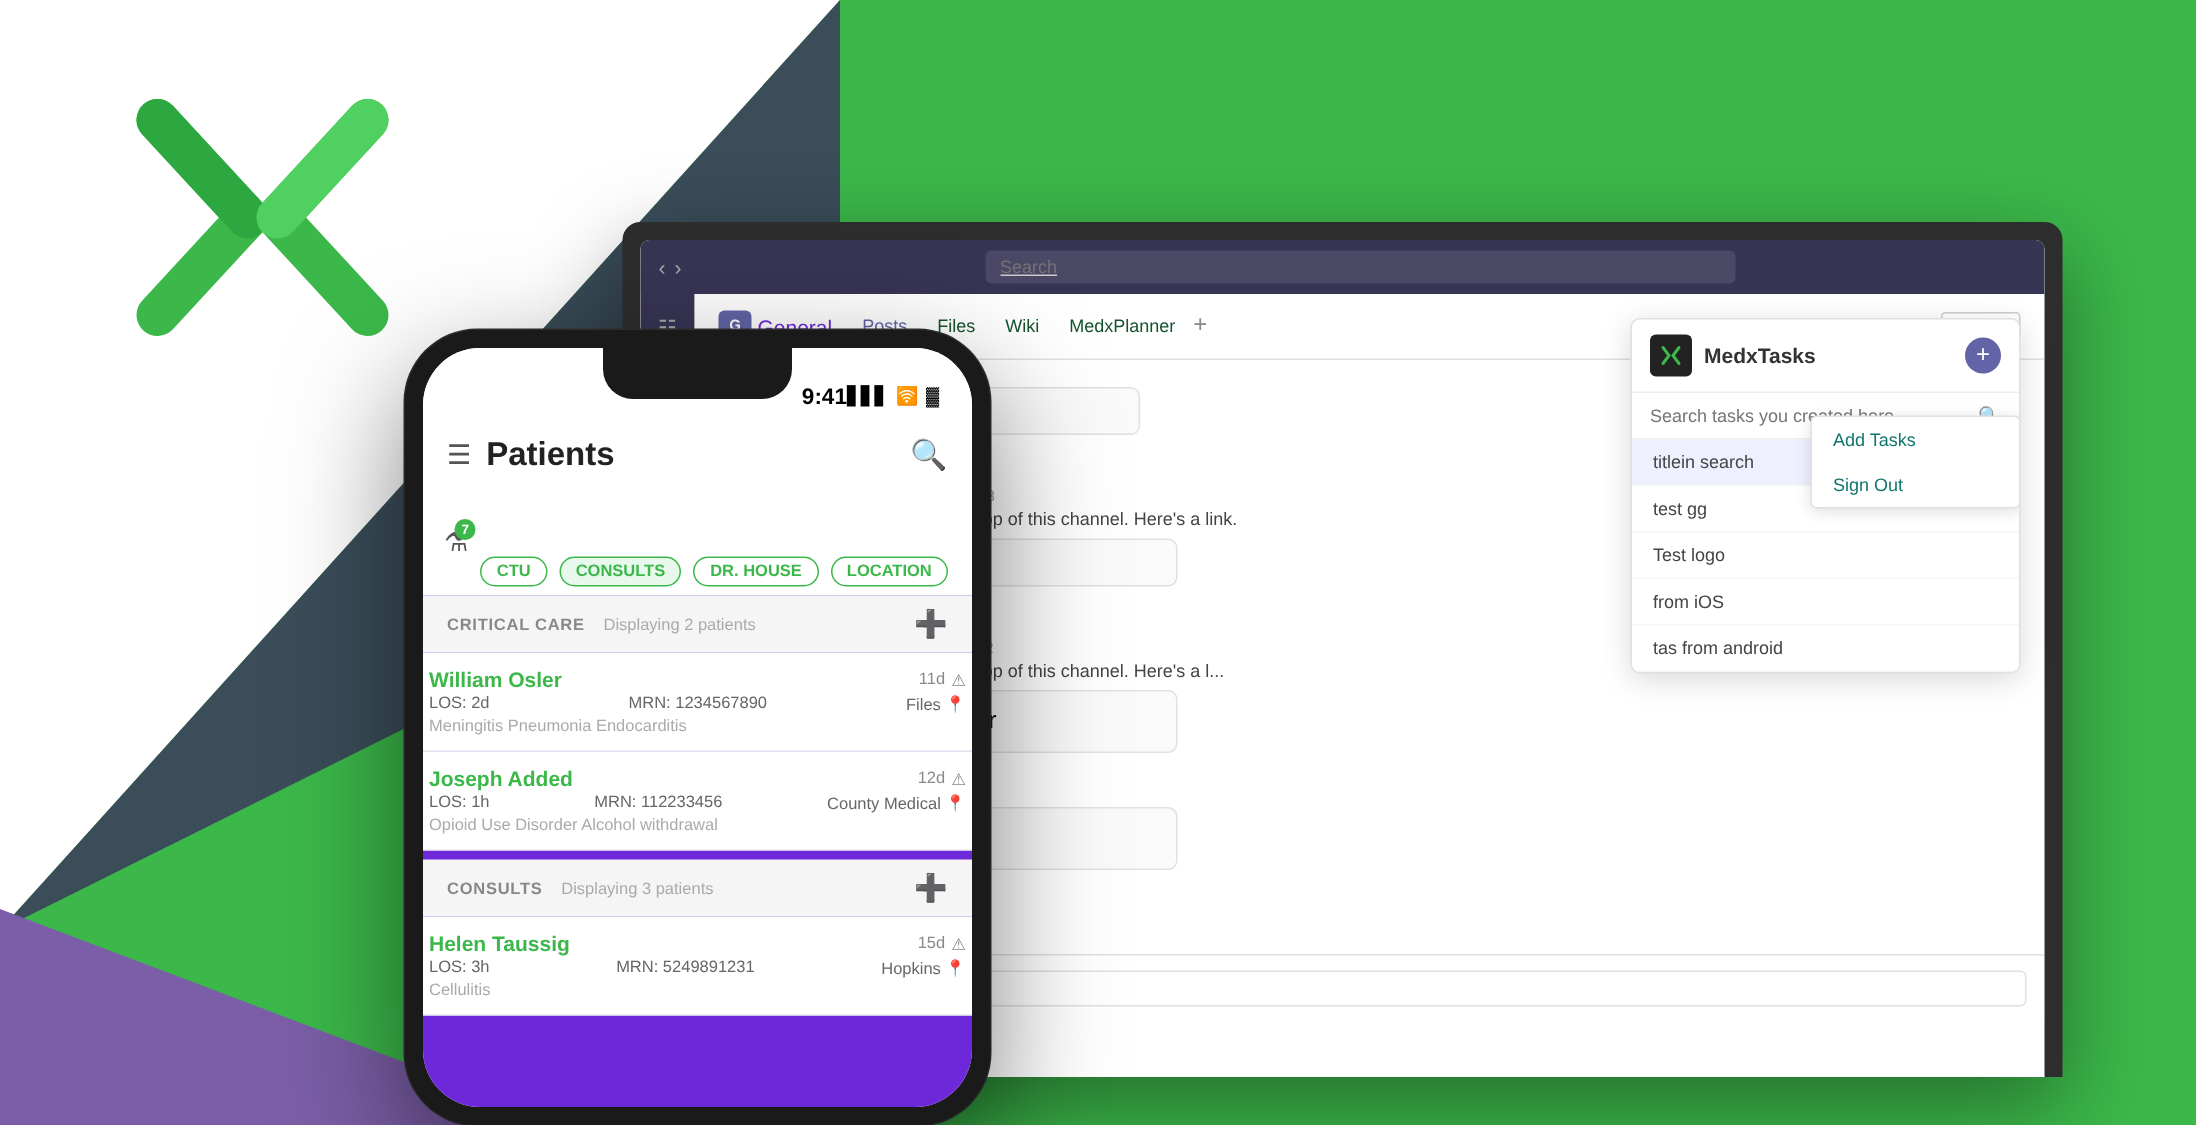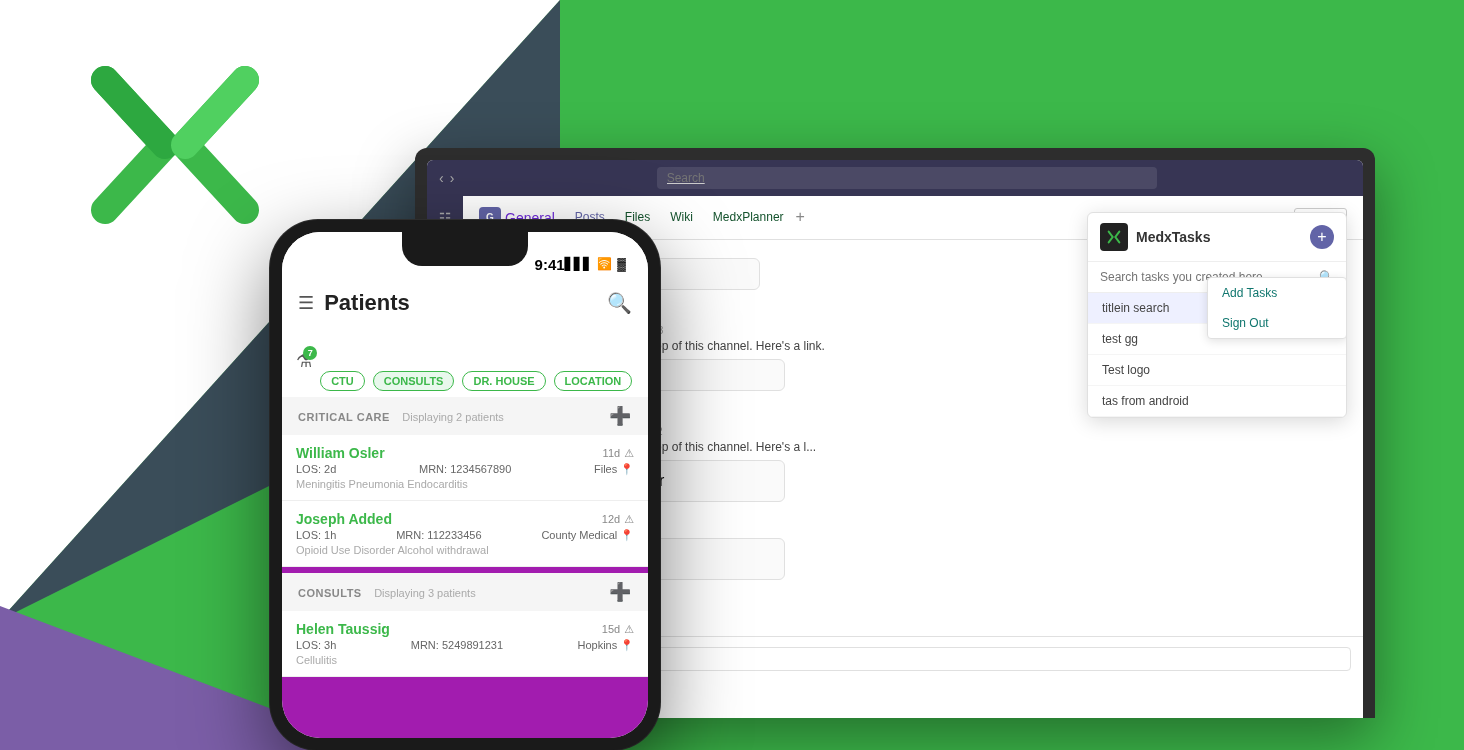--- a/index.html
+++ b/index.html
@@ -200,21 +200,21 @@
       margin-top: 41px;
     }
 
     .filter-tab.active {
       background: #e8f8ec;
     }
 
     
     .patient-list {
       padding: 0;
-      background: #a21caf;
+      background: #6d28d9;
       flex: 1;
     }
 
     .section-header {
       padding: 8px 16px;
       display: flex;
       align-items: center;
       justify-content: space-between;
       background: #f5f5f5;
     }
@@ -232,21 +232,21 @@
     }
 
     .add-patient-btn {
       color: #3cb84a;
       font-size: 18px;
     }
 
     .patient-card {
       background: white;
       margin: 0;
-      padding: 10px 14px;
+      padding: 10px 4px;
       border-bottom: 1px solid #eee;
     }
 
     .patient-row1 {
       display: flex;
       align-items: center;
       justify-content: space-between;
     }
 
     .patient-name {
@@ -883,20 +883,21 @@
             <div class="medx-plus">+</div>
           </div>
           <div class="medx-search">
             <input type="text" style="flex: 1 1 0%; border: none; outline: none; font-size: 12px; color: rgb(136, 136, 136);" placeholder="Search tasks you created here...">
             <span style="color:#999;font-size:12px;">🔍</span>
           </div>
           <div class="medx-task-list">
             <div class="medx-task-item active">titlein search</div>
             <div class="medx-task-item">test gg</div>
             <div class="medx-task-item">Test logo</div>
+            <div class="medx-task-item">from iOS</div>
             <div class="medx-task-item">tas from android</div>
           </div>
 
           <div class="context-menu">
             <div class="context-menu-item">Add Tasks</div>
             <div class="context-menu-item">Sign Out</div>
           </div>
 
         </div>
 

